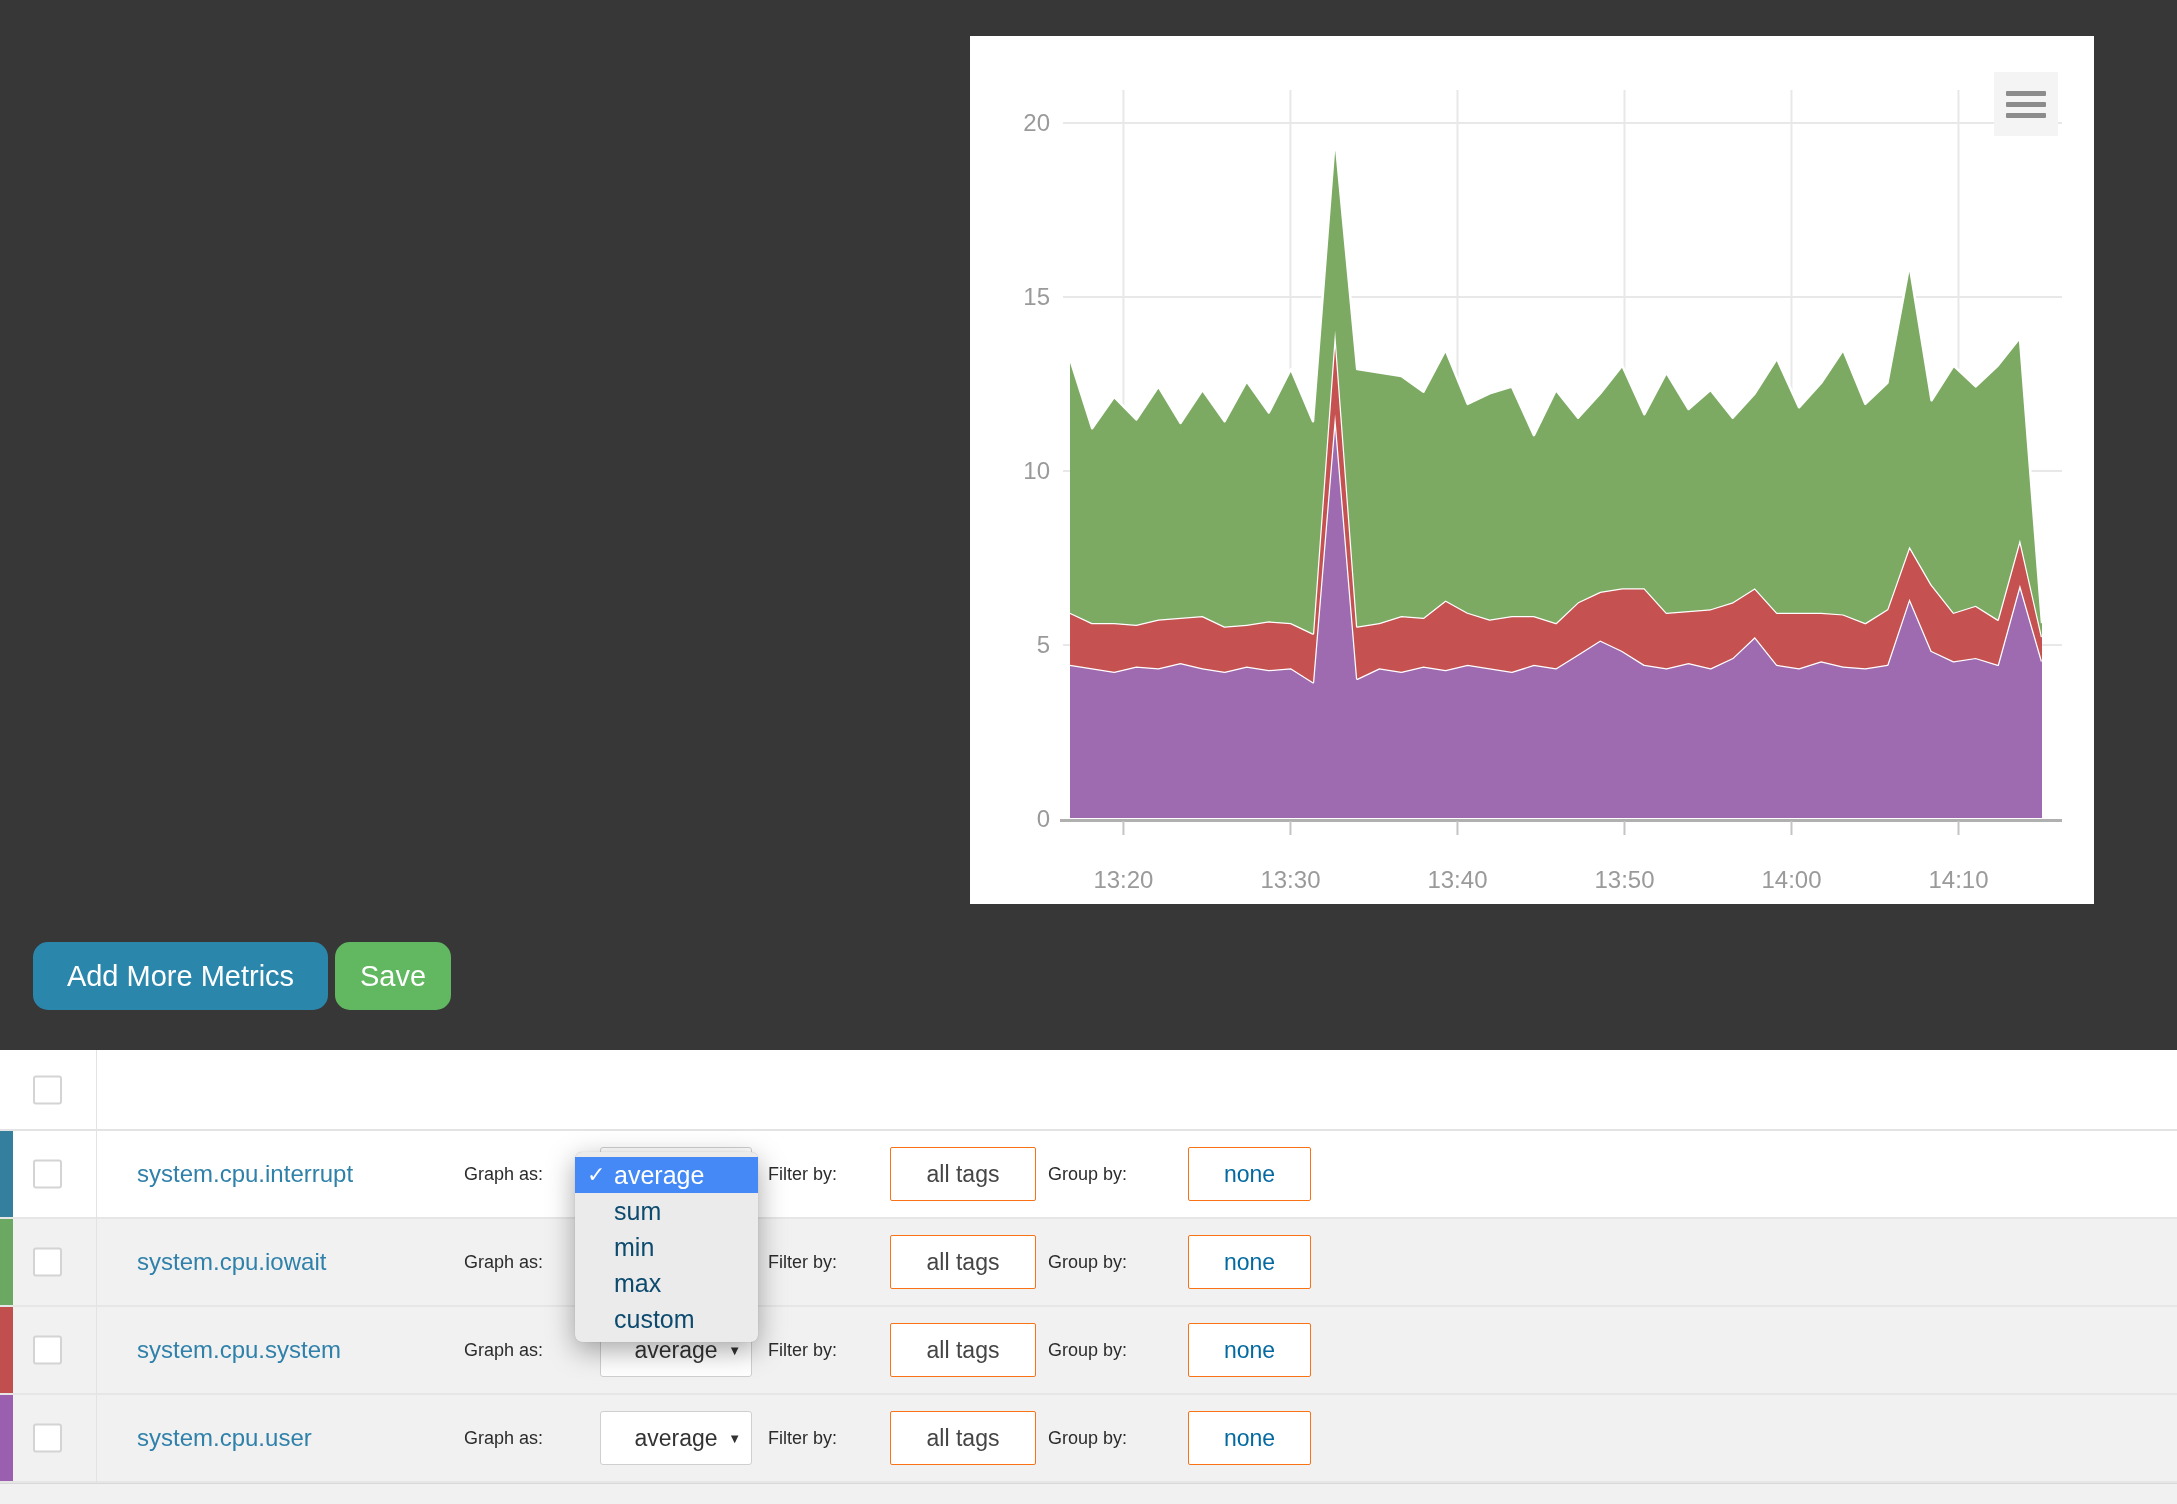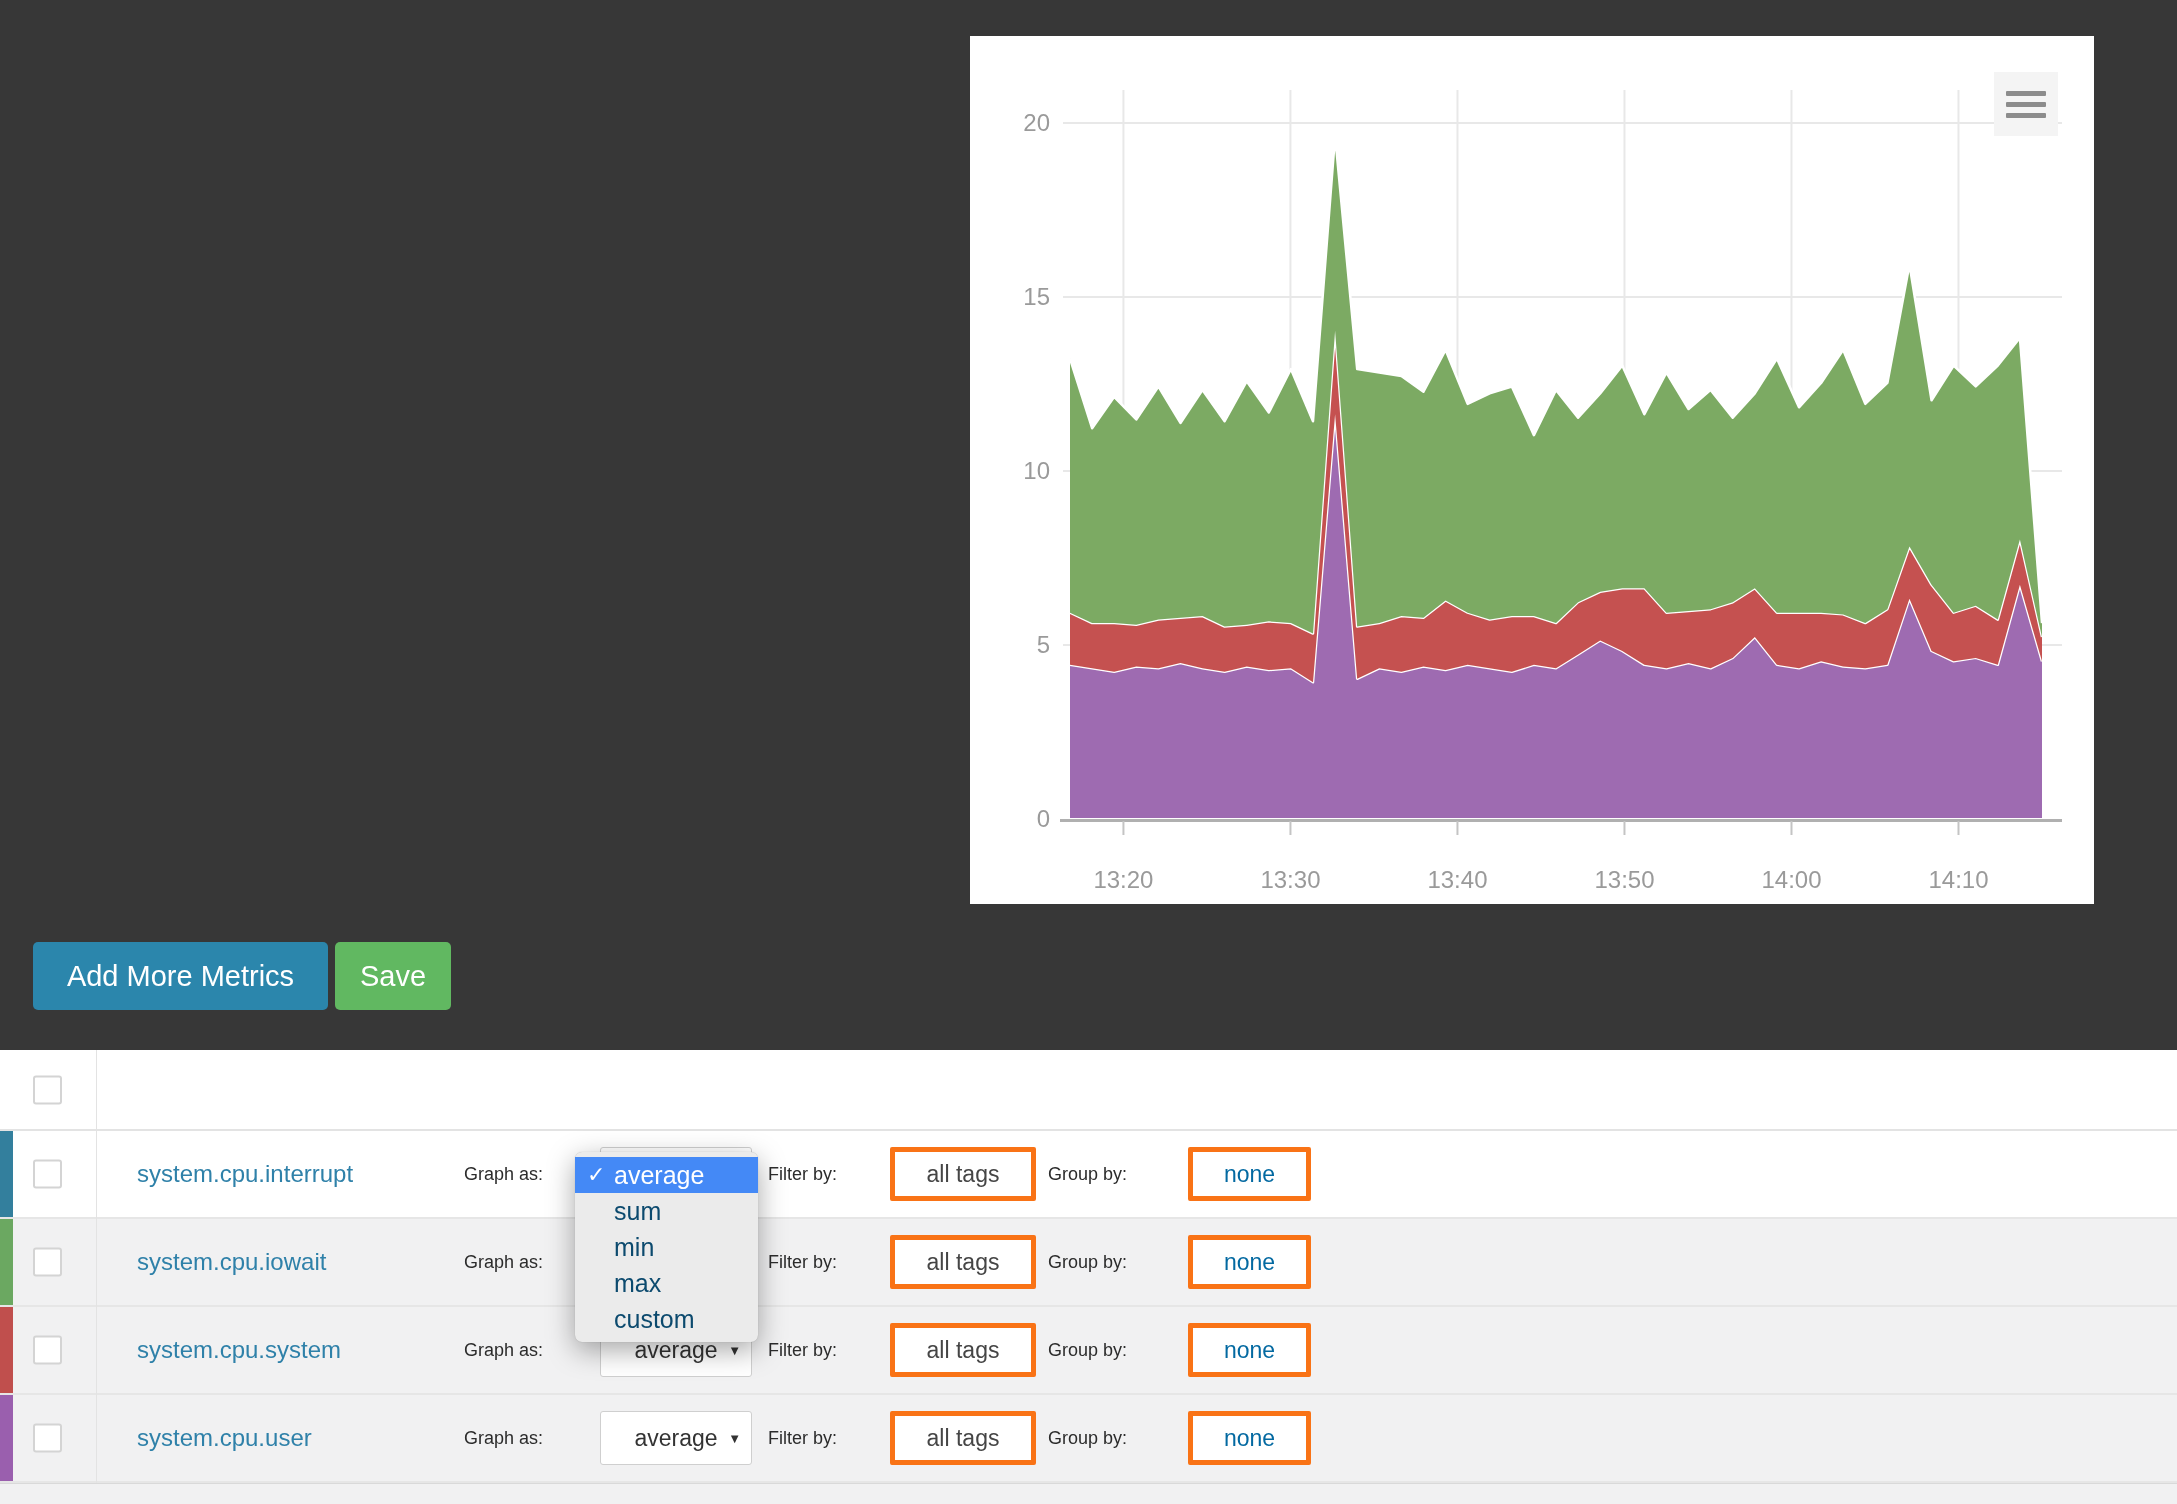--- a/index.html
+++ b/index.html
@@ -7,21 +7,21 @@
         font-family:"Liberation Sans","DejaVu Sans",sans-serif;background:#373737;}
 
   
   .chart-panel{position:absolute;left:970px;top:36px;width:1124px;height:868px;background:#ffffff;}
   .chart-panel svg{position:absolute;left:0;top:0;}
   .menu-btn{position:absolute;left:1024px;top:36px;width:64px;height:64px;background:#f4f4f4;
             display:flex;flex-direction:column;justify-content:center;align-items:center;gap:6px;cursor:pointer;}
   .menu-btn .bar{width:40px;height:5px;background:#8c8c8c;border-radius:1px;}
 
   
-  .btn{position:absolute;top:942px;height:68px;border:none;border-radius:5px;color:#fff;
+  .btn{position:absolute;top:942px;height:68px;border:none;border-radius:15px;color:#fff;
        font-family:inherit;font-size:29px;cursor:pointer;}
   .btn-add{left:33px;width:295px;background:#2b86ac;}
   .btn-save{left:335px;width:116px;background:#61b861;}
 
   
   .metric-table{position:absolute;left:0;top:1050px;width:2177px;height:454px;background:#ffffff;}
   .t-header{position:absolute;left:0;top:0;width:100%;height:81px;background:#fff;
             border-bottom:2px solid #e3e3e3;box-sizing:border-box;}
   .v-sep{position:absolute;left:96px;top:0;width:1px;height:433px;background:#e3e3e3;z-index:2;}
   .t-row{position:absolute;left:0;width:100%;height:88px;box-sizing:border-box;border-bottom:2px solid #e6e6e6;background:#fff;}
@@ -33,21 +33,21 @@
   .t-header .checkbox{top:40px;}
   .metric-link{position:absolute;left:137px;top:50%;transform:translateY(-50%);
                color:#2f81a9;font-size:24px;text-decoration:none;cursor:pointer;}
   .row-label{position:absolute;top:50%;transform:translateY(-50%);color:#2c2c2c;font-size:18px;}
   .lbl-graph{left:464px;} .lbl-filter{left:768px;} .lbl-group{left:1048px;}
   .sel{position:absolute;left:600px;top:50%;transform:translateY(-50%);width:152px;height:54px;
        background:#fff;border:1px solid #cfcfcf;border-radius:3px;box-sizing:border-box;cursor:pointer;
        display:flex;align-items:center;justify-content:center;font-size:23px;color:#333;}
   .sel .caret{position:absolute;right:10px;top:50%;transform:translateY(-50%);font-size:13px;color:#333;}
   .vbox{position:absolute;top:50%;transform:translateY(-50%);height:54px;background:#fff;
-        border:5px solid #f97316;border-radius:2px;box-sizing:border-box;cursor:pointer;
+        border:1px solid #f97316;border-radius:2px;box-sizing:border-box;cursor:pointer;
         display:flex;align-items:center;justify-content:center;font-size:23px;}
   .box-tags{left:890px;width:146px;color:#454545;}
   .box-group{left:1188px;width:123px;color:#0369a1;}
 
   
   .dropdown{position:absolute;left:575px;top:1152px;width:183px;background:#ebebeb;border-radius:7px;
             padding:5px 0;box-shadow:0 8px 28px rgba(0,0,0,.35),0 0 1px rgba(0,0,0,.25);z-index:10;}
   .dd-item{position:relative;height:36px;line-height:36px;padding-left:39px;font-size:25px;color:#0c4a6e;cursor:pointer;}
   .dd-item.selected{background:#4489f6;color:#fff;}
   .dd-check{position:absolute;left:12px;top:0;font-size:22px;}

